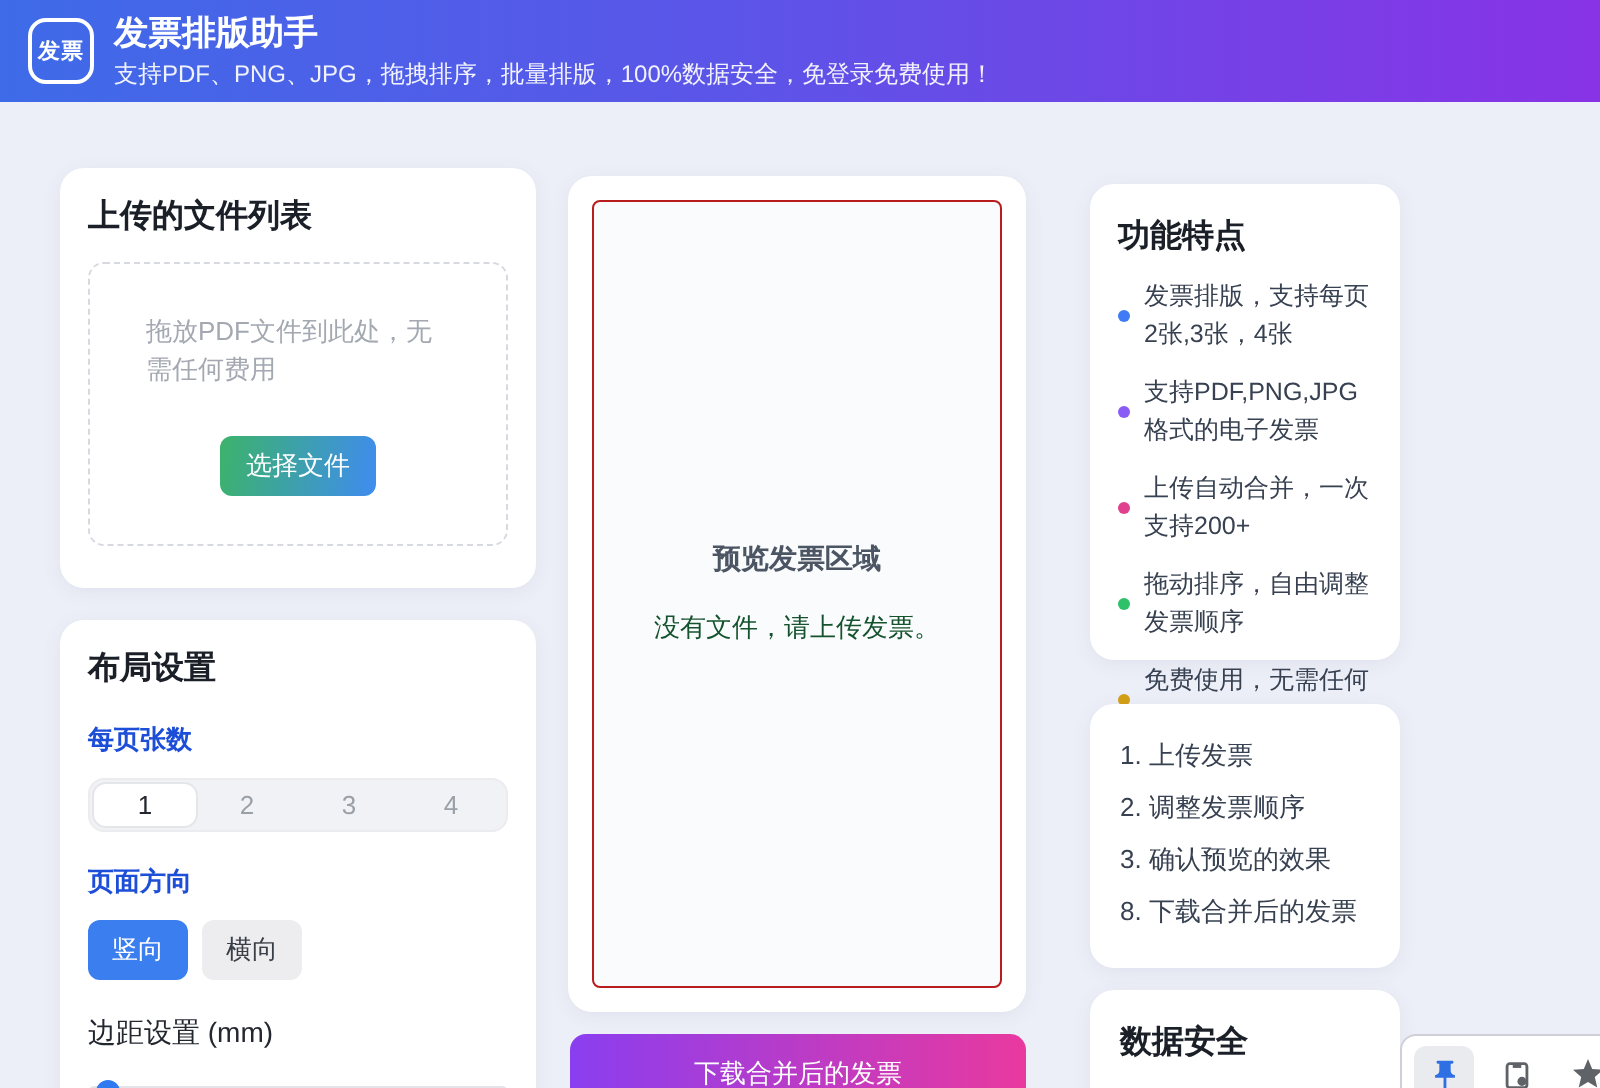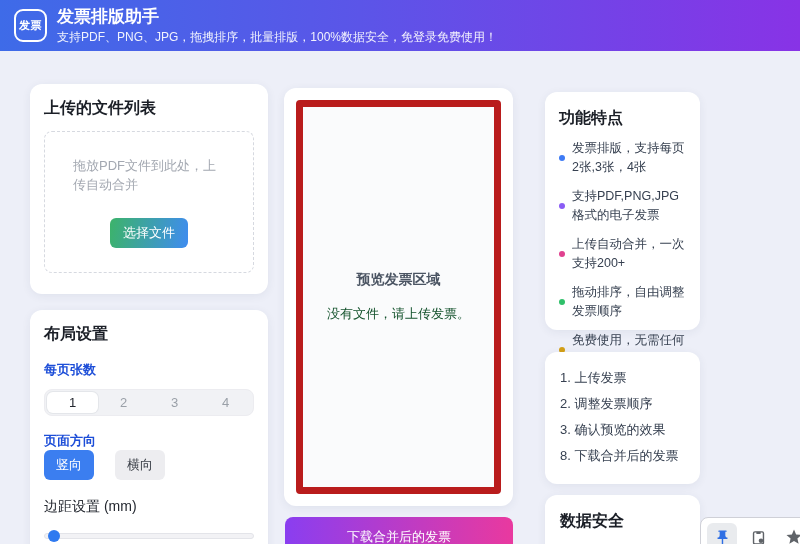--- a/index.html
+++ b/index.html
@@ -52,42 +52,42 @@
   .field-label { font-size:13px; font-weight:bold; color:#1d4ed8; margin-top:16px; }
   .segmented {
     margin-top:10px; background:#f1f2f5; border:1px solid #ececf0; border-radius:8px;
     display:flex; padding:2px; height:27px;
   }
   .segment {
     flex:1; display:flex; align-items:center; justify-content:center;
     font-size:13px; color:#9aa0a8; border-radius:6px; cursor:pointer;
   }
   .segment.selected { background:#ffffff; color:#23272f; box-shadow:0 0 0 1px #e4e6ea; }
-  .orient-row { display:flex; gap:21px; }
+  .orient-row { margin-top:10px; display:flex; gap:7px; }
   .orient-btn {
     border:none; font-family:inherit; cursor:pointer;
     font-size:13px; padding:6px 12px; border-radius:6px;
     background:#ededf0; color:#3a3f47;
   }
   .orient-btn.selected { background:#3b7ef0; color:#ffffff; }
   .margin-label { font-size:14px; font-weight:normal; color:#23272f; margin-top:18px; }
   .slider { margin-top:14px; position:relative; height:12px; cursor:pointer; }
   .slider-track {
     position:absolute; left:0; right:0; top:3px; height:6px;
     background:#f2f2f5; border:1px solid #e3e4e9; border-radius:3px;
   }
   .slider-thumb {
     position:absolute; left:2%; top:0; width:12px; height:12px;
     background:#2f7af0; border-radius:50%; cursor:grab;
   }
 
   
   .preview-card { left:284px; top:88px; width:229px; height:418px; padding:12px; }
   .preview-area {
-    width:100%; height:100%; background:#fafbfc; border:7px solid #b91c1c; border-radius:4px;
+    width:100%; height:100%; background:#fafbfc; border:1px solid #b91c1c; border-radius:4px;
     display:flex; flex-direction:column; align-items:center; justify-content:center;
   }
   .preview-title { font-size:14px; font-weight:bold; color:#4b5563; }
   .preview-hint { font-size:13px; color:#14532d; margin-top:16px; }
   .download-btn {
     position:absolute; left:285px; top:517px; width:228px; height:40px;
     border:none; border-radius:8px; cursor:pointer; font-family:inherit;
     background:linear-gradient(90deg,#8a3ef0 0%,#e9399f 100%);
     color:#fff; font-size:13px;
   }
@@ -126,21 +126,21 @@
   </div>
   <div class="header-text">
     <div class="app-title">发票排版助手</div>
     <div class="app-subtitle">支持PDF、PNG、JPG，拖拽排序，批量排版，100%数据安全，免登录免费使用！</div>
   </div>
 </header>
 
 <section class="card upload-card">
   <h2>上传的文件列表</h2>
   <div class="dropzone">
-    <div class="dropzone-hint">拖放PDF文件到此处，上传自动合并</div>
+    <div class="dropzone-hint">拖放PDF文件到此处，无需任何费用</div>
     <button class="choose-btn">选择文件</button>
   </div>
 </section>
 
 <section class="card layout-card">
   <h2>布局设置</h2>
 
   <div class="field-label">每页张数</div>
   <div class="segmented">
     <div class="segment selected">1</div>

